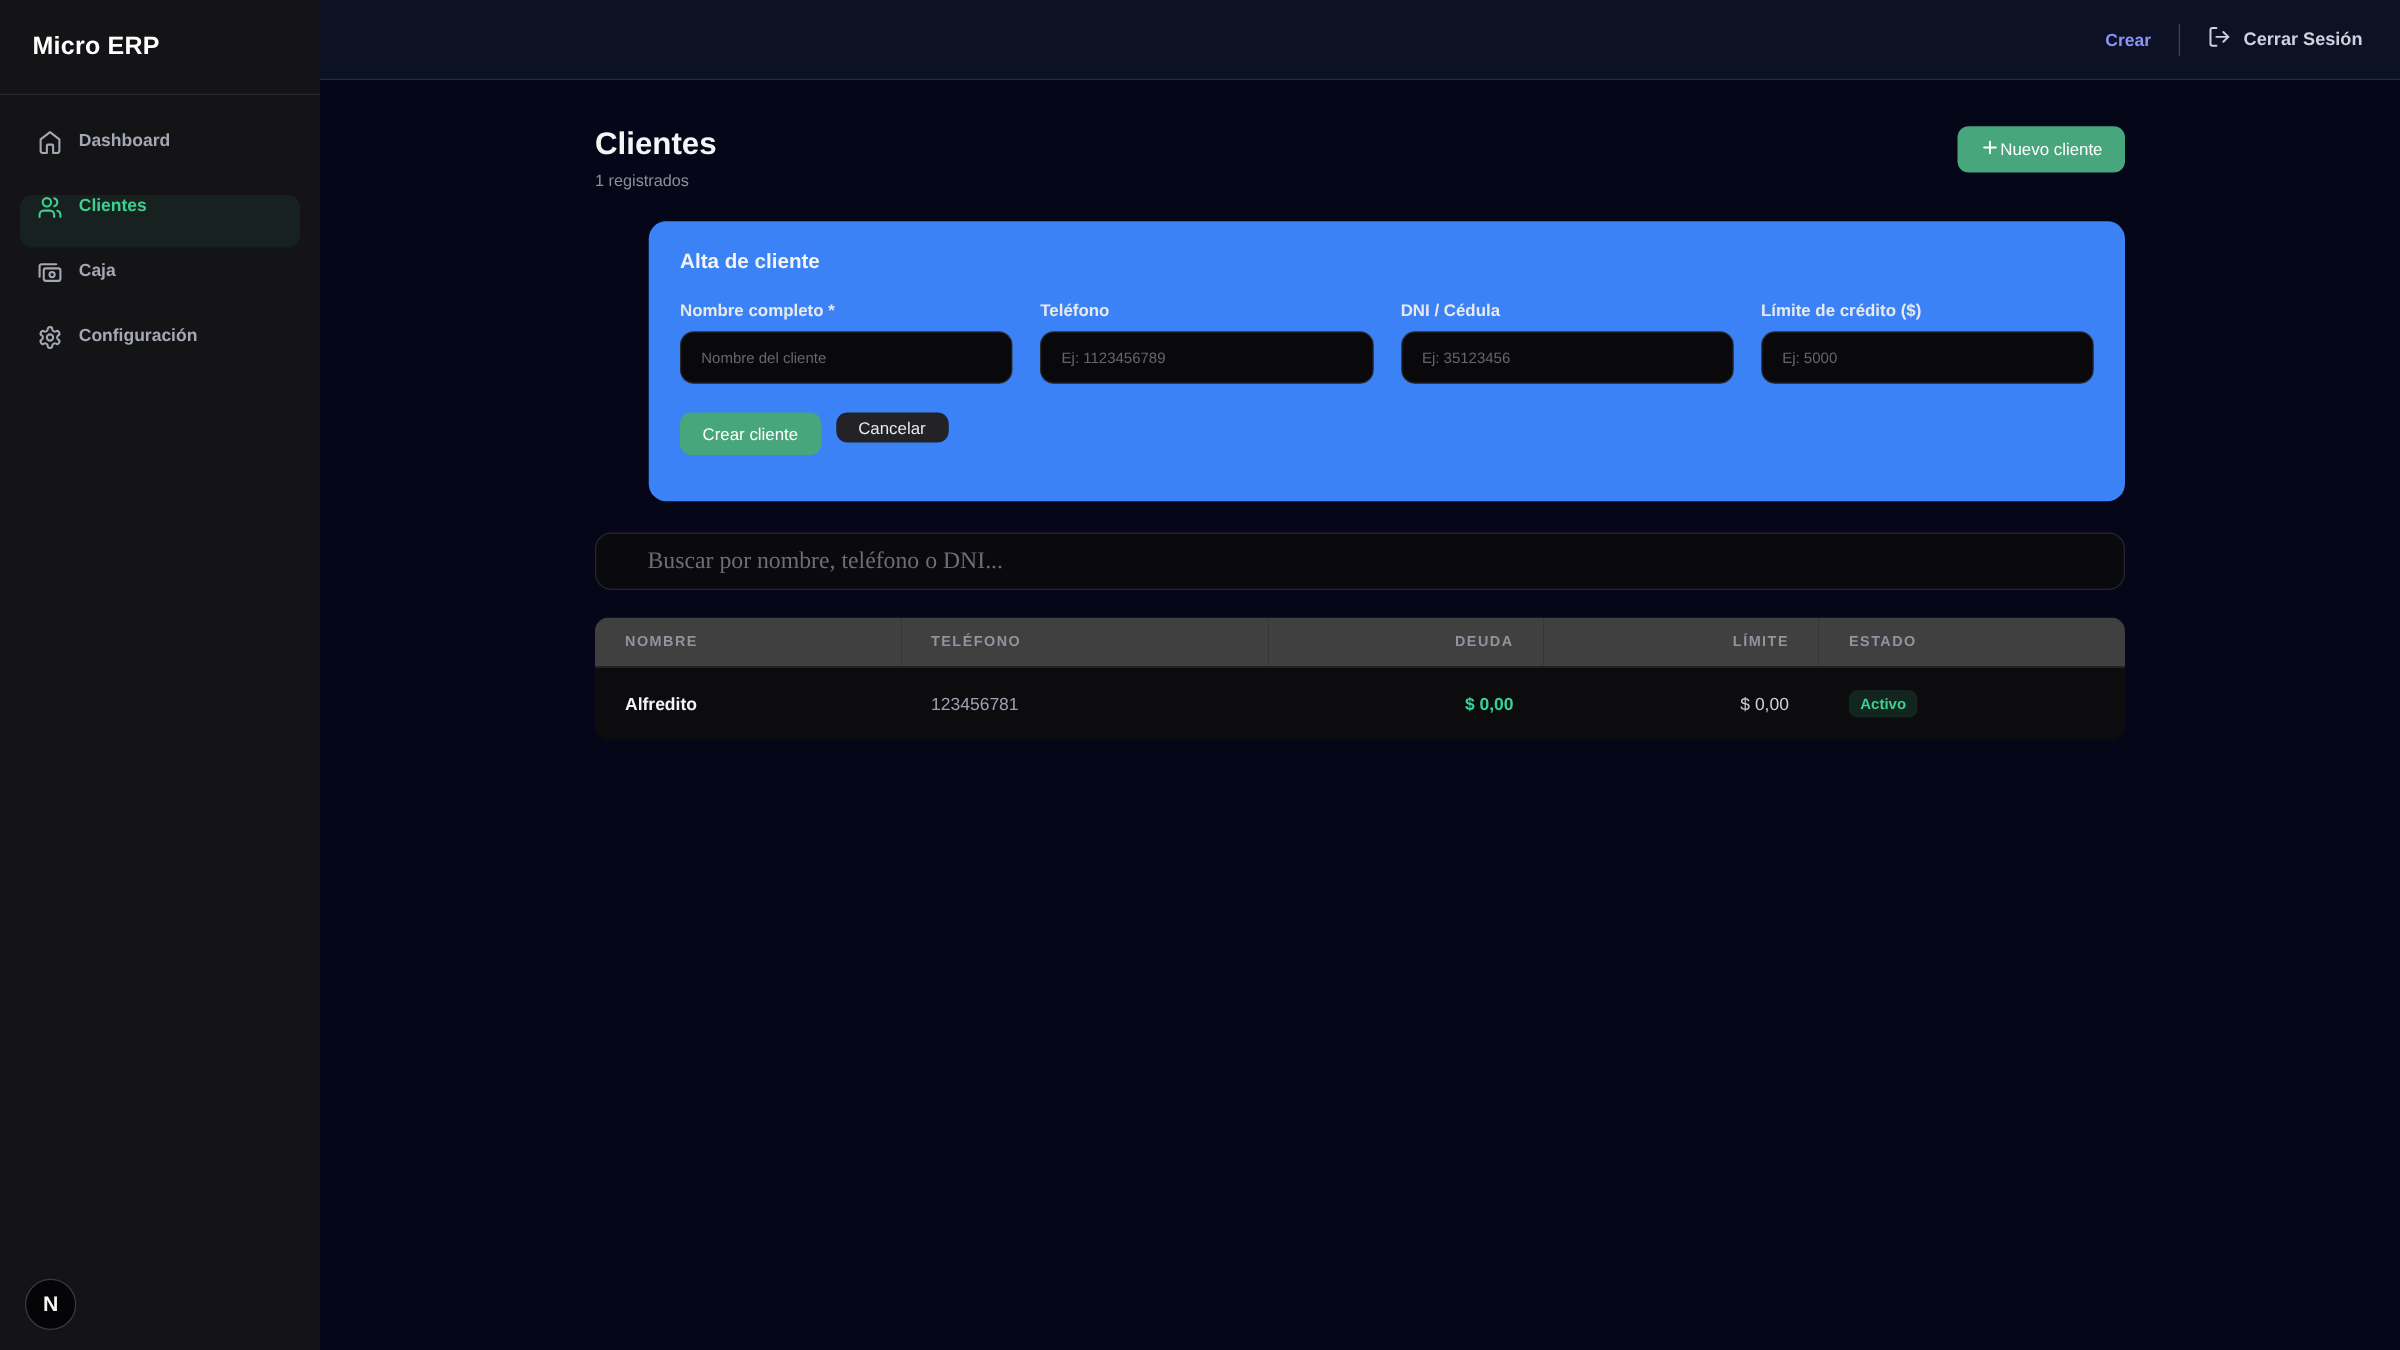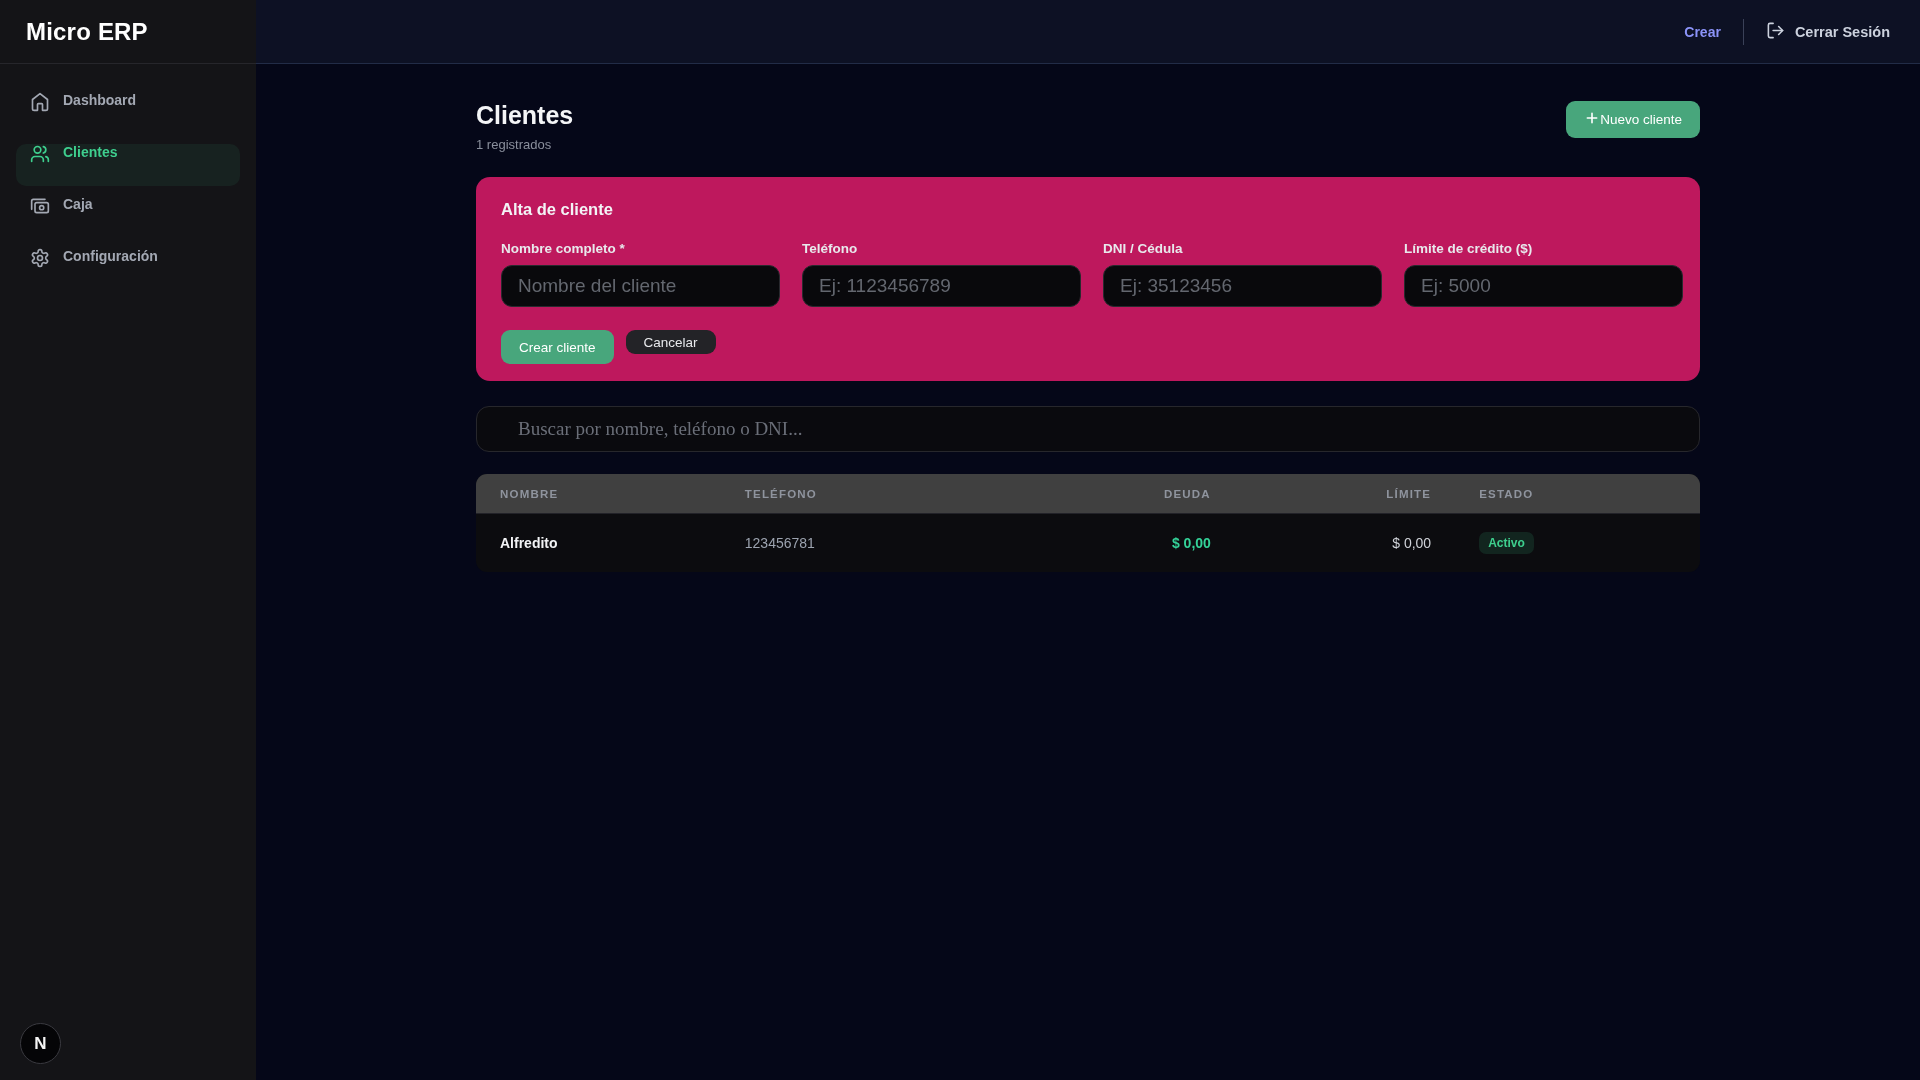--- a/index.html
+++ b/index.html
@@ -11,23 +11,23 @@
     position:relative;
   }
 
   
   .sidebar {
     position:absolute; left:0; top:0; bottom:0; width:256px;
     background:#141417;
     z-index:3;
   }
   .brand {
-    height:64px; display:flex; align-items:center; padding:0 26px;
+    height:76px; display:flex; align-items:center; padding:0 26px;
     border-bottom:1px solid #26262b;
-    font-size:24px; font-weight:700; color:#ffffff; letter-spacing:.2px;
+    font-size:20px; font-weight:700; color:#ffffff; letter-spacing:.2px;
   }
   .nav { padding:28px 16px; display:flex; flex-direction:column; gap:10px; }
   .nav-item {
     display:flex; align-items:flex-start; gap:13px;
     height:42px; padding:0 14px; border-radius:10px;
     color:#a3a8b3; font-size:14px; font-weight:700; cursor:pointer;
   }
   .nav-item svg { width:20px; height:20px; flex:0 0 20px; }
   .nav-item.active {
     background:rgba(62,207,142,0.08);
@@ -70,34 +70,35 @@
     border:none; border-radius:9px; cursor:pointer;
     font-family:"Liberation Sans", sans-serif;
     font-size:13.5px; font-weight:400;
   }
   .btn-green { background:#48a67c; color:#ffffff; padding:0 18px; height:37px; }
   .btn-green svg { width:16px; height:16px; }
   .btn-dark { background:#232327; color:#e8e9ec; padding:0 18px; height:24px; }
 
   
   .card {
-    margin-top:25px; background:#be185d; border-radius:14px;
-    padding:23px 25px 17px 25px;
+    margin-top:25px; background:#3b82f6; border-radius:14px;
+    padding:23px 25px 37px 25px;
+    margin-left:43px;
   }
   .card-title { font-size:16.5px; font-weight:700; color:#f3f4f6; }
   .form-grid {
     display:grid; grid-template-columns:1fr 1fr 1fr 1fr; column-gap:22px; row-gap:0;
     margin-top:4px;
   }
   .field { display:flex; flex-direction:column; }
   .field label { margin-top:18px; font-size:13.5px; font-weight:700; color:#e8e9ec; }
   .field input {
     margin-top:9px; height:42px; border-radius:11px;
     background:#09090c; border:1px solid #29292e;
-    padding:0 16px; color:#e5e7eb; font-size:19px;
+    padding:0 16px; color:#e5e7eb; font-size:12px;
     font-family:"Liberation Sans", sans-serif; outline:none;
   }
   .field input::placeholder { color:#63676f; }
   .form-actions { margin-top:23px; display:flex; gap:12px; }
   .btn-submit { height:34px; }
 
   
   .search-input {
     margin-top:25px; width:100%; height:46px; border-radius:13px;
     background:#0a0a0e; border:1px solid #27272c;

